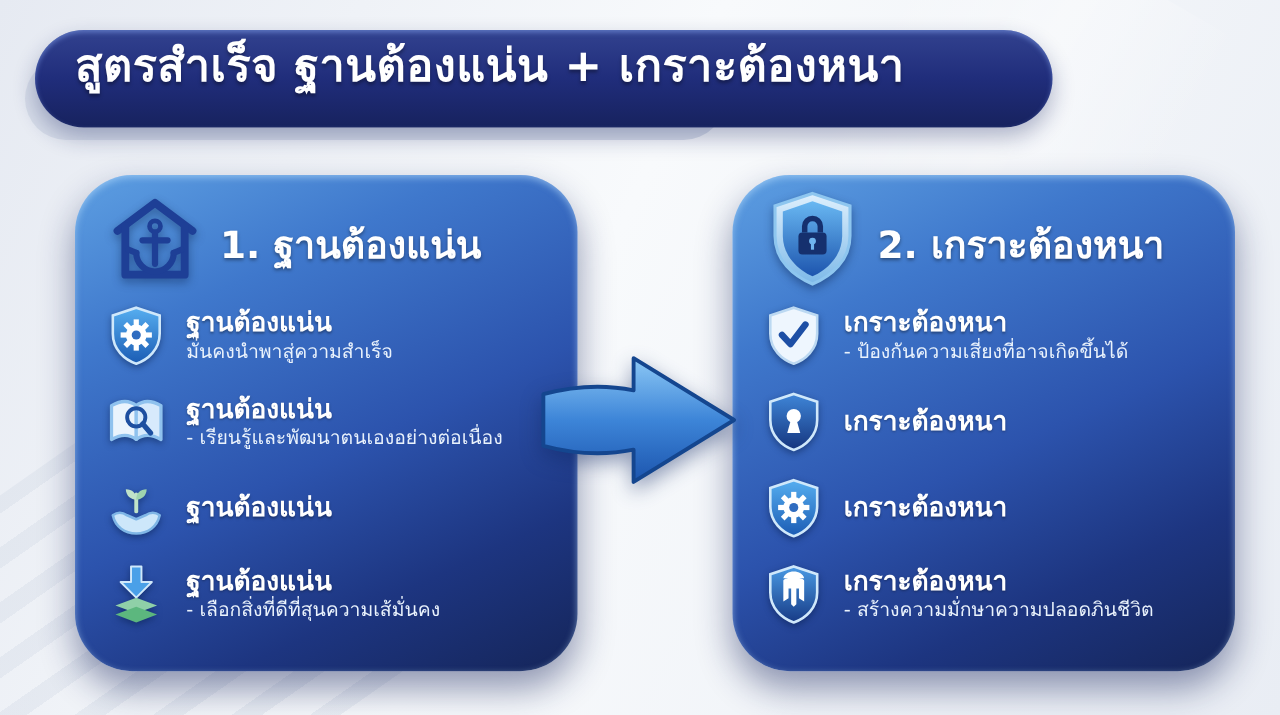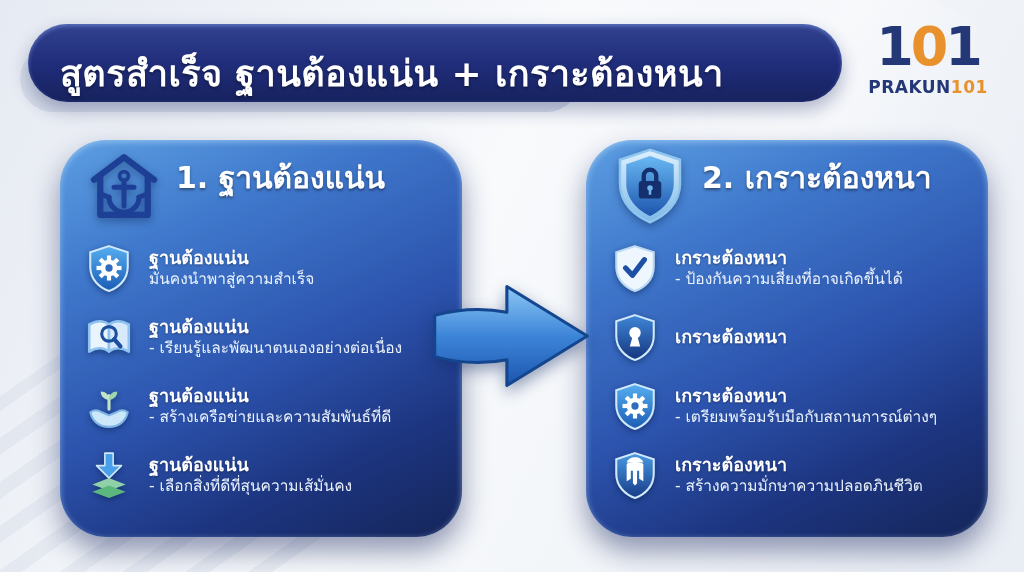--- a/index.html
+++ b/index.html
@@ -9,67 +9,59 @@
     background:linear-gradient(115deg,#e6eaf2 0%,#f8fafc 45%,#e9edf4 100%)}
   .accent{position:absolute;pointer-events:none;opacity:.5}
   .accent.tr{top:-60px;right:120px;width:260px;height:420px;transform:rotate(30deg);
     background:linear-gradient(90deg,rgba(255,255,255,0),rgba(255,255,255,.8),rgba(255,255,255,0))}
   .accent.bl{bottom:-70px;left:-90px;width:430px;height:300px;transform:rotate(-35deg);
     background:repeating-linear-gradient(0deg,rgba(201,210,224,.55) 0 14px,rgba(245,248,252,0) 14px 36px)}
   .banner-under{position:absolute;left:20px;top:46px;width:560px;height:66px;border-radius:40px;background:#d7dde9}
   .banner{position:absolute;left:28px;top:24px;width:814px;height:78px;border-radius:42px;
     background:linear-gradient(180deg,#32428f 0%,#202d7b 50%,#17225e 100%);
     box-shadow:0 8px 18px rgba(23,35,95,.32), inset 0 2px 4px rgba(130,160,235,.55);
-    display:flex;align-items:flex-end;padding:0 32px}
+    display:flex;align-items:flex-start;padding:0 32px}
   .banner h1{color:#fff;font-size:36px;font-weight:bold;letter-spacing:.4px;white-space:nowrap;
     text-shadow:0 2px 3px rgba(0,0,0,.35)}
   .logo{position:absolute;top:20px;right:16px;width:160px;text-align:center}
   .logo-digits{font-size:54px;font-weight:bold;line-height:1;letter-spacing:-3px}
   .logo-brand{margin-top:3px;font-size:17px;font-weight:bold;letter-spacing:.5px}
   .navy{color:#243776}.orange{color:#e8912d}
   .card{position:absolute;top:140px;width:402px;height:397px;border-radius:46px;
     background:linear-gradient(155deg,#5d9fe2 0%,#3f78cc 25%,#2c53ad 55%,#1d3580 78%,#152559 100%);
     box-shadow:0 14px 28px rgba(17,32,88,.45), inset 0 2px 6px rgba(190,225,255,.55);
     padding:14px 24px 16px}
   .card.left{left:60px}
   .card.right{left:586px}
-  .card-header{display:flex;align-items:flex-start;gap:12px;height:82px}
+  .card-header{display:flex;align-items:center;gap:12px;height:82px}
   .hicon{width:80px;height:80px;flex:0 0 auto;margin-top:-8px;filter:drop-shadow(0 3px 4px rgba(0,20,60,.4))}
   .hicon svg,.iicon svg{width:100%;height:100%;display:block}
   .card-title{color:#fff;font-size:30px;font-weight:bold;white-space:nowrap;text-shadow:0 2px 3px rgba(0,0,0,.4)}
   .items{display:flex;flex-direction:column;gap:13px;margin-top:4px}
   .item{display:flex;gap:15px;align-items:center;min-height:56px}
   .iicon{width:50px;height:50px;flex:0 0 auto;filter:drop-shadow(0 2px 3px rgba(0,20,60,.45))}
   .itext{flex:1;min-width:0}
-  .item-title{color:#fff;font-size:18px;font-weight:bold;line-height:1.25;text-shadow:0 1px 2px rgba(0,0,0,.35)}
+  .item-title{color:#fff;font-size:21px;font-weight:bold;line-height:1.25;text-shadow:0 1px 2px rgba(0,0,0,.35)}
   .item-desc{color:#e9f2fc;font-size:15.5px;line-height:1.32}
   .dline{display:block}
   .arrow{position:absolute;left:428px;top:270px;width:166px;height:132px;z-index:5;
     filter:drop-shadow(0 6px 8px rgba(15,40,100,.45))}
 </style>
 </head>
 <body>
 
 <div class="stage">
   <div class="accent tr"></div>
   <div class="accent bl"></div>
   <div class="banner-under"></div>
 
   <div class="banner">
     <h1>สูตรสำเร็จ ฐานต้องแน่น + เกราะต้องหนา</h1>
   </div>
 
-  <div class="logo">
-    <div class="logo-digits">
-      <span class="navy">1</span><span class="orange">0</span><span class="navy">1</span>
-    </div>
-    <div class="logo-brand">
-      <span class="navy">PRAKUN</span><span class="orange">101</span>
-    </div>
-  </div>
 
   <section class="card left">
     <div class="card-header">
       <span class="hicon">
         <svg viewBox="0 0 64 64">
           <path d="M8 27 L32 9 L56 27" fill="none" stroke="#1e3f96" stroke-width="5" stroke-linecap="round" stroke-linejoin="round"></path>
           <path d="M13 24 V55 H51 V24" fill="none" stroke="#1e3f96" stroke-width="5" stroke-linecap="round" stroke-linejoin="round"></path>
           <circle cx="32" cy="24" r="3.5" fill="none" stroke="#1e3f96" stroke-width="3"></circle>
           <line x1="32" y1="28" x2="32" y2="48" stroke="#1e3f96" stroke-width="4" stroke-linecap="round"></line>
           <line x1="24" y1="33" x2="40" y2="33" stroke="#1e3f96" stroke-width="4" stroke-linecap="round"></line>
@@ -135,24 +127,20 @@
         <span class="iicon">
           <svg viewBox="0 0 48 48">
             <path d="M24 27 V14" stroke="#bfe3c9" stroke-width="3" stroke-linecap="round" fill="none"></path>
             <path d="M24 18 C20 18 16 15 16 10 C21 10 24 13 24 18 Z" fill="#bfe3c9"></path>
             <path d="M24 18 C28 18 32 15 32 10 C27 10 24 13 24 18 Z" fill="#9ed4ae"></path>
             <path d="M6 30 C10 27 14 28 17 30 L24 33 L31 30 C34 28 38 27 42 30 C40 39 33 44 24 44 C15 44 8 39 6 30 Z" fill="#cde7fa" stroke="#7fb6e6" stroke-width="2" stroke-linejoin="round"></path>
           </svg>
         </span>
         <div class="itext">
           <div class="item-title">ฐานต้องแน่น</div>
-          <div class="item-desc">
-            <span class="dline">- สร้างเครือข่ายและความสัมพันธ์ที่ดี</span>
-            <span class="dline"></span>
-          </div>
         </div>
       </div>
 
       <div class="item">
         <span class="iicon">
           <svg viewBox="0 0 48 48">
             <path d="M20 3 h8 v12 h8 L24 27 L12 15 h8 Z" fill="#4aa0e8" stroke="#cfe8fb" stroke-width="1.5" stroke-linejoin="round"></path>
             <path d="M24 27 L40 33 L24 39 L8 33 Z" fill="#8fd0a8"></path>
             <path d="M24 34 L40 40 L24 46 L8 40 Z" fill="#5cb77e"></path>
           </svg>
@@ -249,24 +237,20 @@
               <rect x="22" y="12" width="4" height="5" transform="rotate(45 24 24)"></rect>
               <rect x="22" y="31" width="4" height="5" transform="rotate(45 24 24)"></rect>
               <rect x="12" y="22" width="5" height="4" transform="rotate(45 24 24)"></rect>
               <rect x="31" y="22" width="5" height="4" transform="rotate(45 24 24)"></rect>
             </g>
             <circle cx="24" cy="24" r="3.5" fill="#2f6cc0"></circle>
           </svg>
         </span>
         <div class="itext">
           <div class="item-title">เกราะต้องหนา</div>
-          <div class="item-desc">
-            <span class="dline">- เตรียมพร้อมรับมือกับสถานการณ์ต่างๆ</span>
-            <span class="dline"></span>
-          </div>
         </div>
       </div>
 
       <div class="item">
         <span class="iicon">
           <svg viewBox="0 0 48 48">
             <defs>
                 <linearGradient id="r4" x1="0" y1="0" x2="0" y2="1">
                   <stop offset="0" stop-color="#4a9ae4"></stop>
                   <stop offset="1" stop-color="#17folder3b86"></stop>

